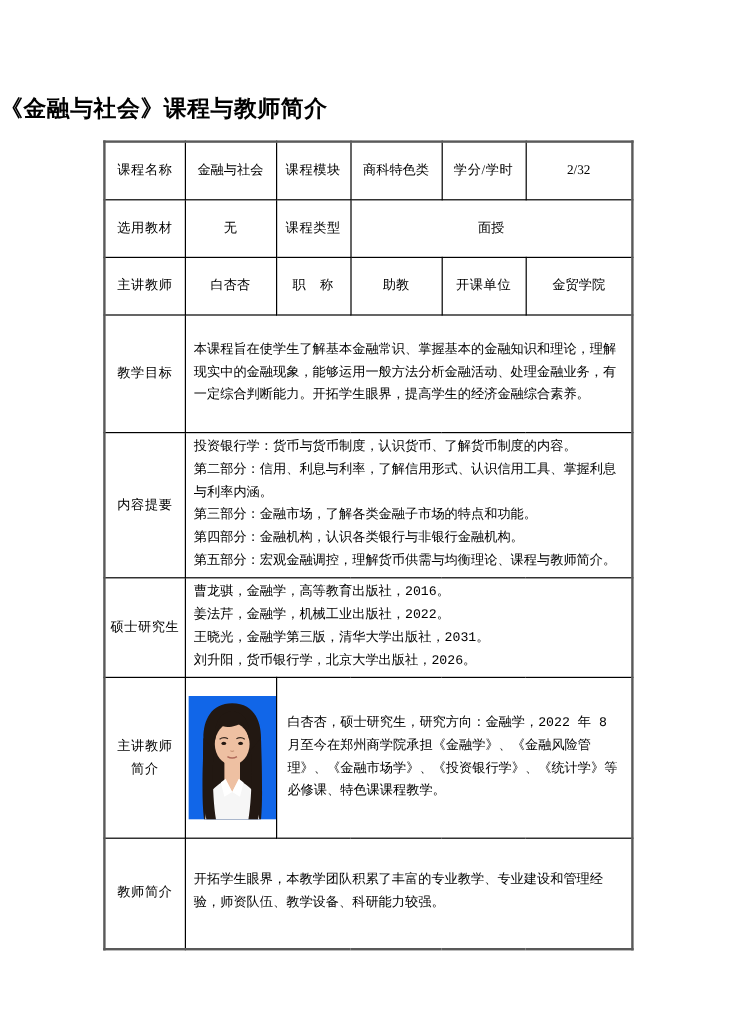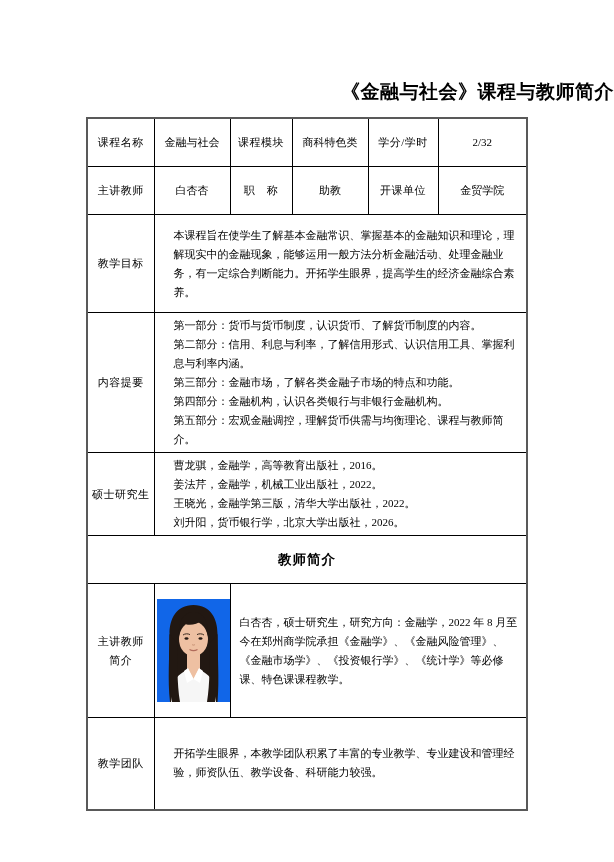--- a/index.html
+++ b/index.html
@@ -4,21 +4,21 @@
 <style>
   * { margin: 0; padding: 0; box-sizing: border-box; }
   html, body { width: 614px; height: 862px; background: #ffffff; }
   body {
     font-family: "Liberation Serif", "DejaVu Serif", serif;
     color: #000;
     overflow: hidden;
   }
   .page { width: 614px; height: 862px; padding-top: 80px; }
   .doc-title {
-    text-align: right;
+    text-align: left;
     font-family: "Liberation Sans", "DejaVu Sans", sans-serif;
     font-weight: bold;
     font-size: 19px;
     line-height: 24px;
     letter-spacing: 0.5px;
     margin-bottom: 13px;
   }
   table.doc {
     width: 442px;
     margin: 0 auto;
@@ -35,21 +35,22 @@
     line-height: 19px;
   }
   td.section-header {
     font-family: "Liberation Sans", "DejaVu Sans", sans-serif;
     font-weight: bold;
     font-size: 13.5px;
     letter-spacing: 1px;
   }
   td.content {
     text-align: left;
-    padding: 3px 6px 3px 19px;
+    padding: 3px 6px 3px 7px;
+    font-family: Liberation Mono, monospace;
   }
   td.label-cell { letter-spacing: 0.5px; }
   .photo-wrap { width: 75px; margin: 0 auto; }
   .photo-wrap svg { display: block; }
   td.photo-cell { padding: 3px 2px; }
 </style>
 </head>
 <body>
 
 <div class="page">
@@ -68,56 +69,59 @@
 
     <tbody>
         <tr style="height:29px">
       <td class="label-cell">课程名称</td>
       <td>金融与社会</td>
       <td class="label-cell">课程模块</td>
       <td>商科特色类</td>
       <td class="label-cell">学分/学时</td>
       <td>2/32</td>
     </tr>
+    <tr style="height:26px">
+      <td class="label-cell">选用教材</td>
+      <td>无</td>
+      <td class="label-cell">课程类型</td>
+      <td colspan="3">面授</td>
+    </tr>
     <tr style="height:30px">
       <td class="label-cell">主讲教师</td>
       <td>白杏杏</td>
       <td class="label-cell">职　称</td>
       <td>助教</td>
       <td class="label-cell">开课单位</td>
       <td>金贸学院</td>
     </tr>
 
     <tr style="height:98px">
       <td class="label-cell">教学目标</td>
       <td colspan="5" class="content">本课程旨在使学生了解基本金融常识、掌握基本的金融知识和理论，理解现实中的金融现象，能够运用一般方法分析金融活动、处理金融业务，有一定综合判断能力。开拓学生眼界，提高学生的经济金融综合素养。</td>
     </tr>
     <tr style="height:114px">
       <td class="label-cell">内容提要</td>
       <td colspan="5" class="content">
-        <div>第一部分：货币与货币制度，认识货币、了解货币制度的内容。</div>
+        <div>投资银行学：货币与货币制度，认识货币、了解货币制度的内容。</div>
         <div>第二部分：信用、利息与利率，了解信用形式、认识信用工具、掌握利息与利率内涵。</div>
         <div>第三部分：金融市场，了解各类金融子市场的特点和功能。</div>
         <div>第四部分：金融机构，认识各类银行与非银行金融机构。</div>
         <div>第五部分：宏观金融调控，理解货币供需与均衡理论、课程与教师简介。</div>
       </td>
     </tr>
     <tr style="height:76px">
       <td class="label-cell">硕士研究生</td>
       <td colspan="5" class="content">
         <div>曹龙骐，金融学，高等教育出版社，2016。</div>
         <div>姜法芹，金融学，机械工业出版社，2022。</div>
-        <div>王晓光，金融学第三版，清华大学出版社，2022。</div>
+        <div>王晓光，金融学第三版，清华大学出版社，2031。</div>
         <div>刘升阳，货币银行学，北京大学出版社，2026。</div>
       </td>
     </tr>
 
-    <tr style="height:35px">
-      <td colspan="6" class="section-header">教师简介</td>
-    </tr>
     <tr style="height:134px">
       <td class="label-cell">
         <div>主讲教师</div>
         <div>简介</div>
       </td>
       <td class="photo-cell">
         <div class="photo-wrap">
           <svg width="73" height="103" viewBox="0 0 73 103">
             <rect x="0" y="0" width="73" height="103" fill="#1166e8"></rect>
 
@@ -142,19 +146,19 @@
             <ellipse cx="29.5" cy="39.5" rx="2" ry="1.3" fill="#241812"></ellipse>
             <ellipse cx="43.5" cy="39.5" rx="2" ry="1.3" fill="#241812"></ellipse>
             <path d="M35,45.5 C36,46.3 37,46.3 38,45.5" stroke="#c79275" stroke-width="1" fill="none"></path>
             <path d="M32.5,50.5 C35,52 38,52 40.5,50.5" stroke="#b06a5a" stroke-width="1.2" fill="none"></path>
           </svg>
         </div>
       </td>
       <td colspan="4" class="content" style="padding-left:9px; padding-right:6px;margin-top:12px;">白杏杏，硕士研究生，研究方向：金融学，2022 年 8 月至今在郑州商学院承担《金融学》、《金融风险管理》、《金融市场学》、《投资银行学》、《统计学》等必修课、特色课课程教学。</td>
     </tr>
     <tr style="height:92px">
-      <td class="label-cell">教学团队</td>
+      <td class="label-cell">教师简介</td>
       <td colspan="5" class="content">开拓学生眼界，本教学团队积累了丰富的专业教学、专业建设和管理经验，师资队伍、教学设备、科研能力较强。</td>
     </tr>
   </tbody>
     </table>
 
 </div>
 
 </body></html>

